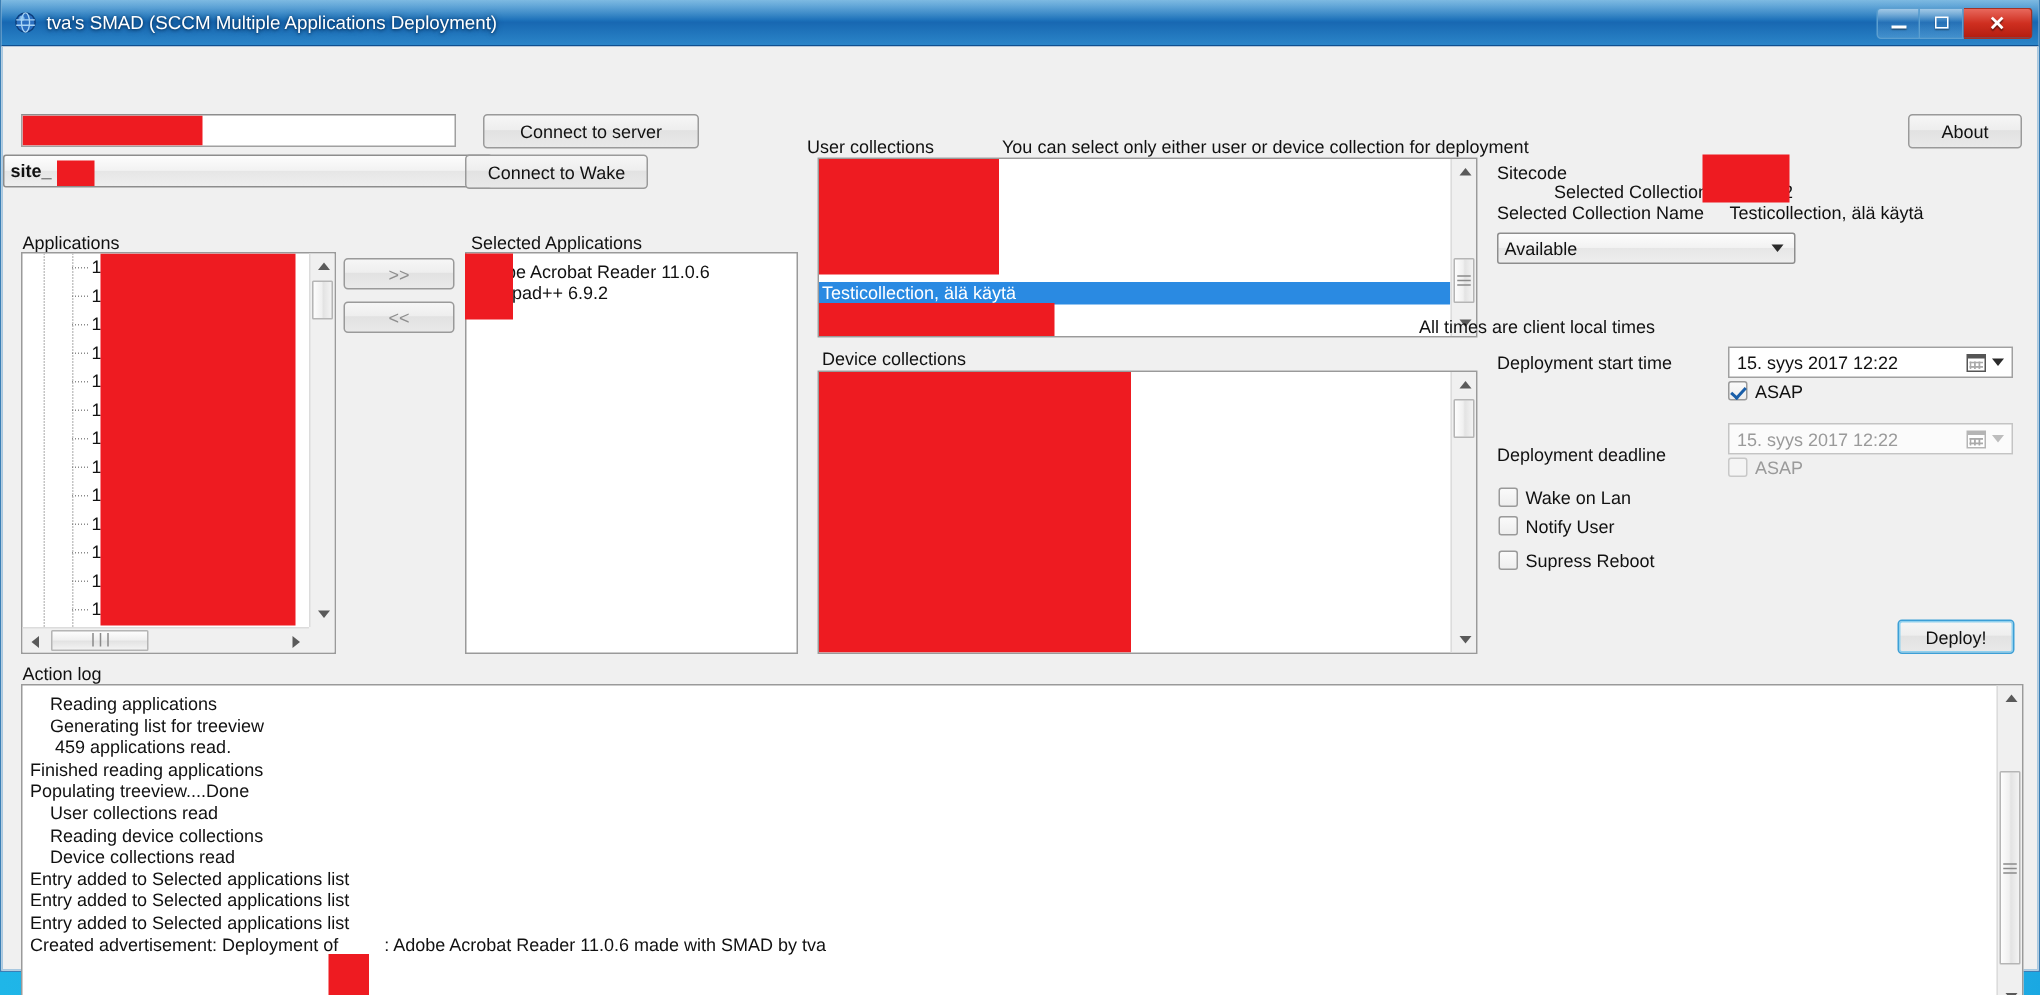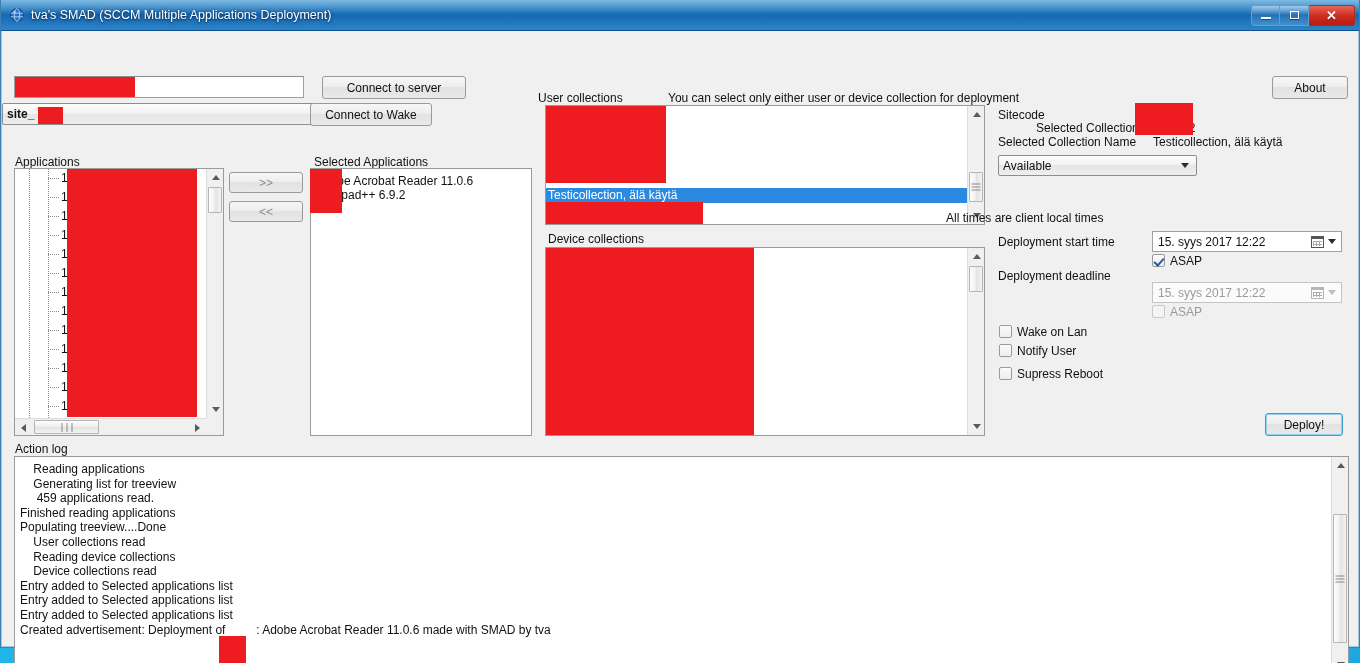--- a/index.html
+++ b/index.html
@@ -394,21 +394,21 @@
 
     <div class="info-line" style="left:996px; top:204px;">Deployment start time</div>
     <div class="dtp" style="left:1150px; top:200px; width:190px; height:21px;">
       <span>15.  syys  2017  12:22</span>
       <span class="cal"></span>
       <span class="dd"></span>
     </div>
     <div class="cb-box checked" style="left:1150px; top:223px;"></div>
     <div class="info-line" style="left:1168px; top:223px;">ASAP</div>
 
-    <div class="info-line" style="left:996px; top:238px;">Deployment deadline</div>
+    <div class="info-line" style="left:996px; top:265px;">Deployment deadline</div>
     <div class="dtp dis" style="left:1150px; top:251px; width:190px; height:21px;">
       <span>15.  syys  2017  12:22</span>
       <span class="cal"></span>
       <span class="dd"></span>
     </div>
     <div class="cb-box dis" style="left:1150px; top:274px;"></div>
     <div class="info-line" style="left:1168px; top:274px; color:#9a9a9a;">ASAP</div>
 
     <div class="cb-box" style="left:997px; top:294px;"></div>
     <div class="info-line" style="left:1015px; top:294px;">Wake on Lan</div>

